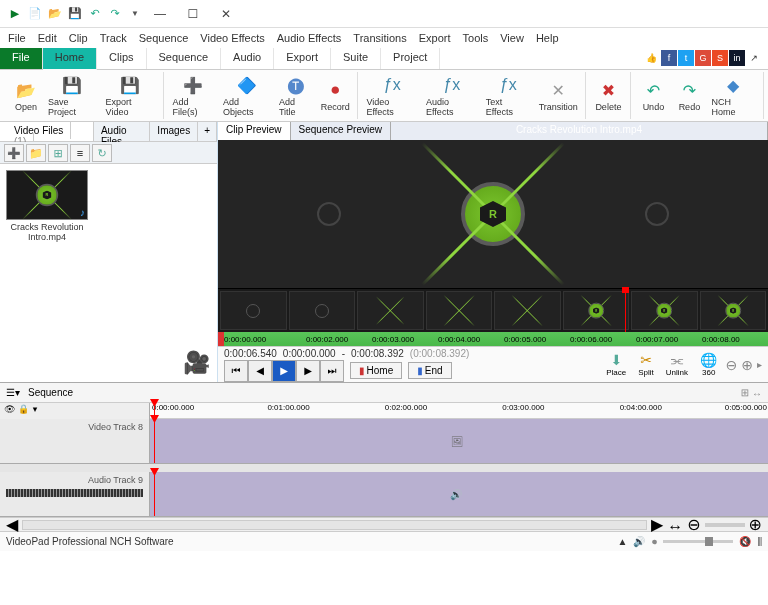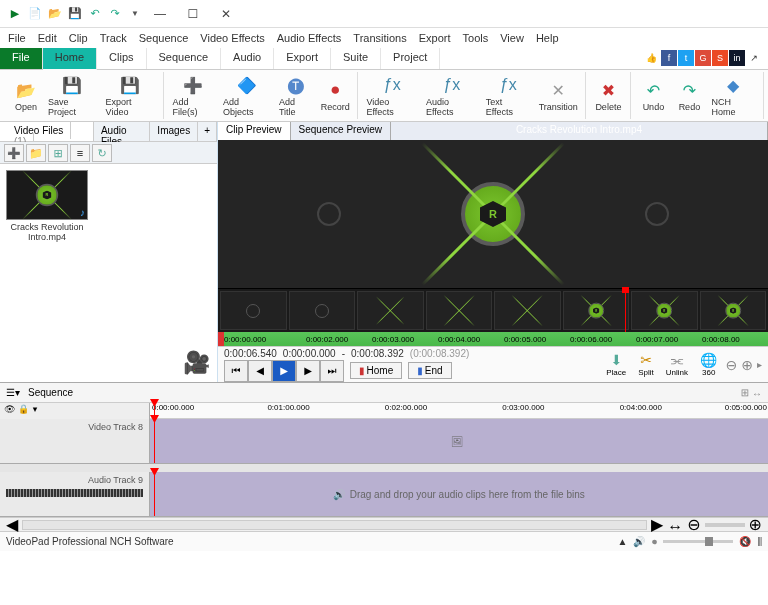--- a/index.html
+++ b/index.html
@@ -390,21 +390,20 @@
   </div>
   <div style="height:8px;background:#e5e5e5"></div>
   <div class="tl-track-h">
     <div class="tl-track-l">
       <span>Audio Track 9</span>
       <div style="height:8px;background:repeating-linear-gradient(90deg,#333 0 2px,#999 2px 3px);margin-top:4px"></div>
     </div>
     <div class="tl-track-c">
       <div class="tl-playhead" style="left:4px"></div>
       <span style="margin-right:4px">🔊</span>
-      <span>Drag and drop your audio clips here from the file bins</span>
     </div>
   </div>
   <div class="tl-hscroll">
     <span>◀</span>
     <div class="sb"></div>
     <span>▶</span>
     <span>↔</span>
     <span>⊖</span>
     <span style="width:40px;height:4px;background:#ccc;display:inline-block"></span>
     <span>⊕</span>

